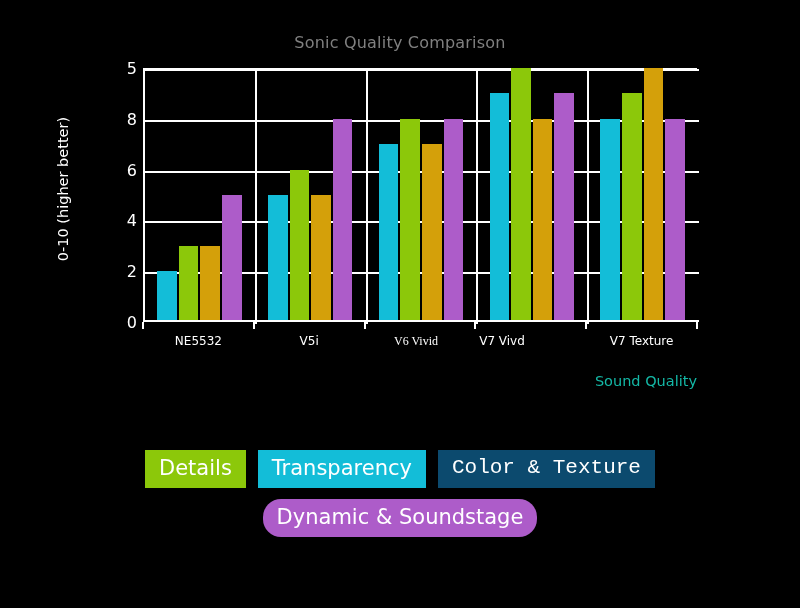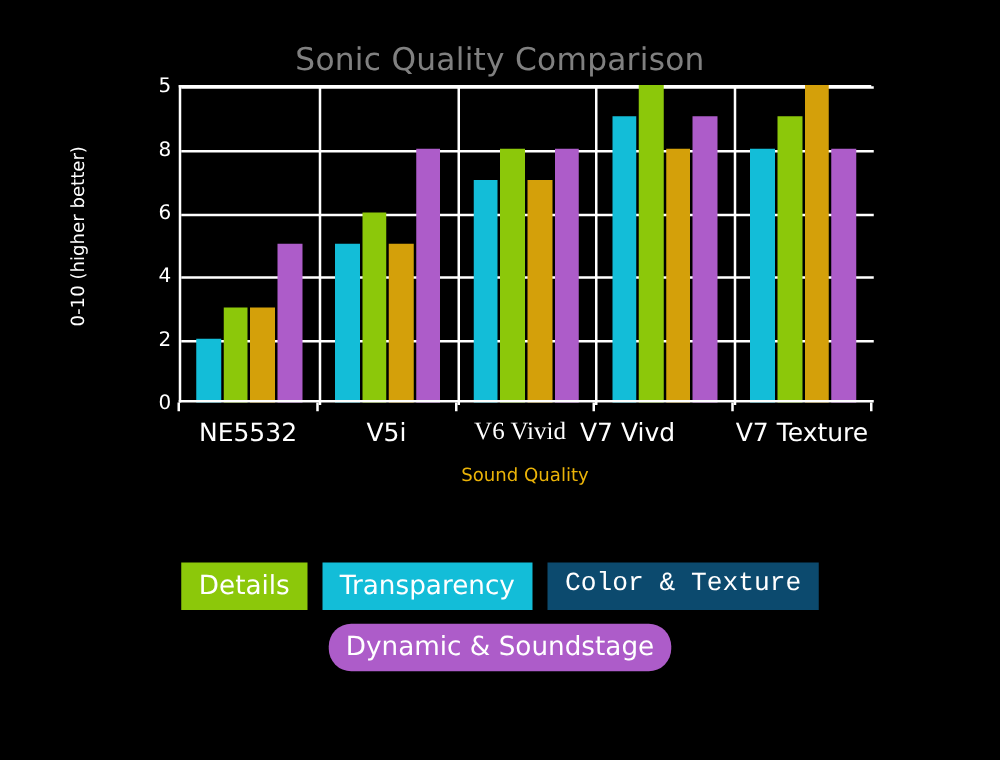--- a/index.html
+++ b/index.html
@@ -9,21 +9,21 @@
     font-family: "DejaVu Sans", sans-serif;
     overflow: hidden;
   }
   #root { position: relative; width: 800px; height: 608px; background: #000000; }
 
   
   #chart-title {
     position: absolute;
     top: 33px; left: 0; width: 800px;
     text-align: center;
-    font-size: 25px;
+    font-size: 16px;
     color: #808080;
     letter-spacing: .2px;
     white-space: nowrap;
   }
 
   
   #y-axis-title {
     position: absolute;
     left: 52px; top: 55px;
     width: 268px; height: 22px;
@@ -86,32 +86,32 @@
   
   .cat-tick {
     position: absolute;
     top: 322px; width: 2px; height: 7px;
     background: #ffffff;
   }
   .cat-label {
     position: absolute;
     top: 334px;
     text-align: center;
-    font-size: 20px;
+    font-size: 12px;
     color: #ffffff;
     white-space: nowrap;
     transform: translateX(-50%);
   }
 
   #x-axis-title {
     position: absolute;
     top: 373px; left: 143px; width: 554px;
-    text-align: center;
+    text-align: right;
     font-size: 14.5px;
-    color: #eab308;
+    color: #14b8a6;
     white-space: nowrap;
   }
 
   
   #legend {
     position: absolute;
     left: 0; top: 450px; width: 800px;
   }
   .legend-row {
     display: flex; justify-content: center; align-items: center;

